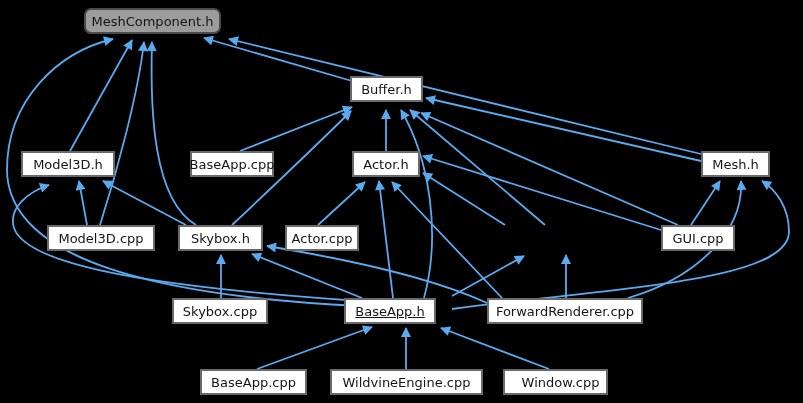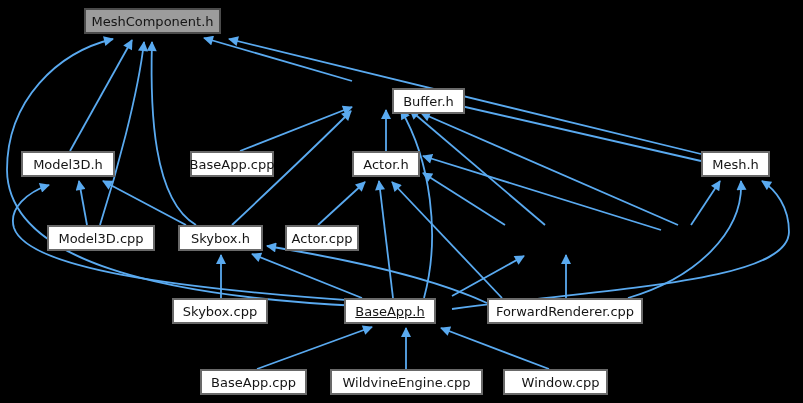--- a/index.html
+++ b/index.html
@@ -68,28 +68,29 @@
         <path d="M362,298 L252,254" class="edge" stroke="#5aaaf0" marker-end="url(#arrow)"></path>
         <path d="M487,303 C420,272 315,254 267,246" class="edge" stroke="#5aaaf0" marker-end="url(#arrow)"></path>
         <path d="M566,298 L566,255" class="edge" stroke="#5aaaf0" marker-end="url(#arrow)"></path>
         <path d="M452,296 L524,256" class="edge" stroke="#5aaaf0" marker-end="url(#arrow)"></path>
         <path d="M257,369 L372,327" class="edge" stroke="#5aaaf0" marker-end="url(#arrow)"></path>
         <path d="M406,369 L406,328" class="edge" stroke="#5aaaf0" marker-end="url(#arrow)"></path>
         <path d="M549,369 L441,328" class="edge" stroke="#5aaaf0" marker-end="url(#arrow)"></path>
       </g>
   </svg>
 
-<div class="node root" style="left: 84px; top: 8px; width: 137px; height: 26px;">MeshComponent.h</div>
-    <div class="node" style="left: 350px; top: 88px; width: 73px; height: 26px; margin-left: 42px;">Buffer.h</div>
+<div class="node root" style="left: 84px; top: 8px; width: 137px; height: 26px; border-radius: 7px;">MeshComponent.h</div>
+    <div class="node" style="left: 350px; top: 76px; width: 73px; height: 26px;">Buffer.h</div>
     <div class="node" style="left: 21px; top: 151px; width: 94px; height: 26px;">Model3D.h</div>
     <div class="node" style="left: 190px; top: 151px; width: 84px; height: 26px;">BaseApp.cpp</div>
     <div class="node" style="left: 352px; top: 151px; width: 68px; height: 26px;">Actor.h</div>
     <div class="node" style="left: 701px; top: 151px; width: 69px; height: 26px;">Mesh.h</div>
     <div class="node" style="left: 47px; top: 225px; width: 108px; height: 26px;">Model3D.cpp</div>
     <div class="node" style="left: 178px; top: 225px; width: 85px; height: 26px; text-align: center;">Skybox.h</div>
     <div class="node" style="left: 285px; top: 225px; width: 74px; height: 26px;">Actor.cpp</div>
+    <div class="node" style="left: 661px; top: 225px; width: 74px; height: 26px;">GUI.cpp</div>
     <div class="node" style="left: 172px; top: 298px; width: 96px; height: 26px;">Skybox.cpp</div>
     <div class="node" style="left: 344px; top: 298px; width: 92px; height: 26px; text-decoration: underline;">BaseApp.h</div>
     <div class="node" style="left: 487px; top: 298px; width: 156px; height: 26px;">ForwardRenderer.cpp</div>
     <div class="node" style="left: 200px; top: 369px; width: 107px; height: 26px;">BaseApp.cpp</div>
     <div class="node" style="left: 330px; top: 369px; width: 153px; height: 26px;">WildvineEngine.cpp</div>
     <div class="node" style="left: 503px; top: 369px; width: 105px; height: 26px; padding-left: 10px;">Window.cpp</div>
   </div>
 
 </body></html>

